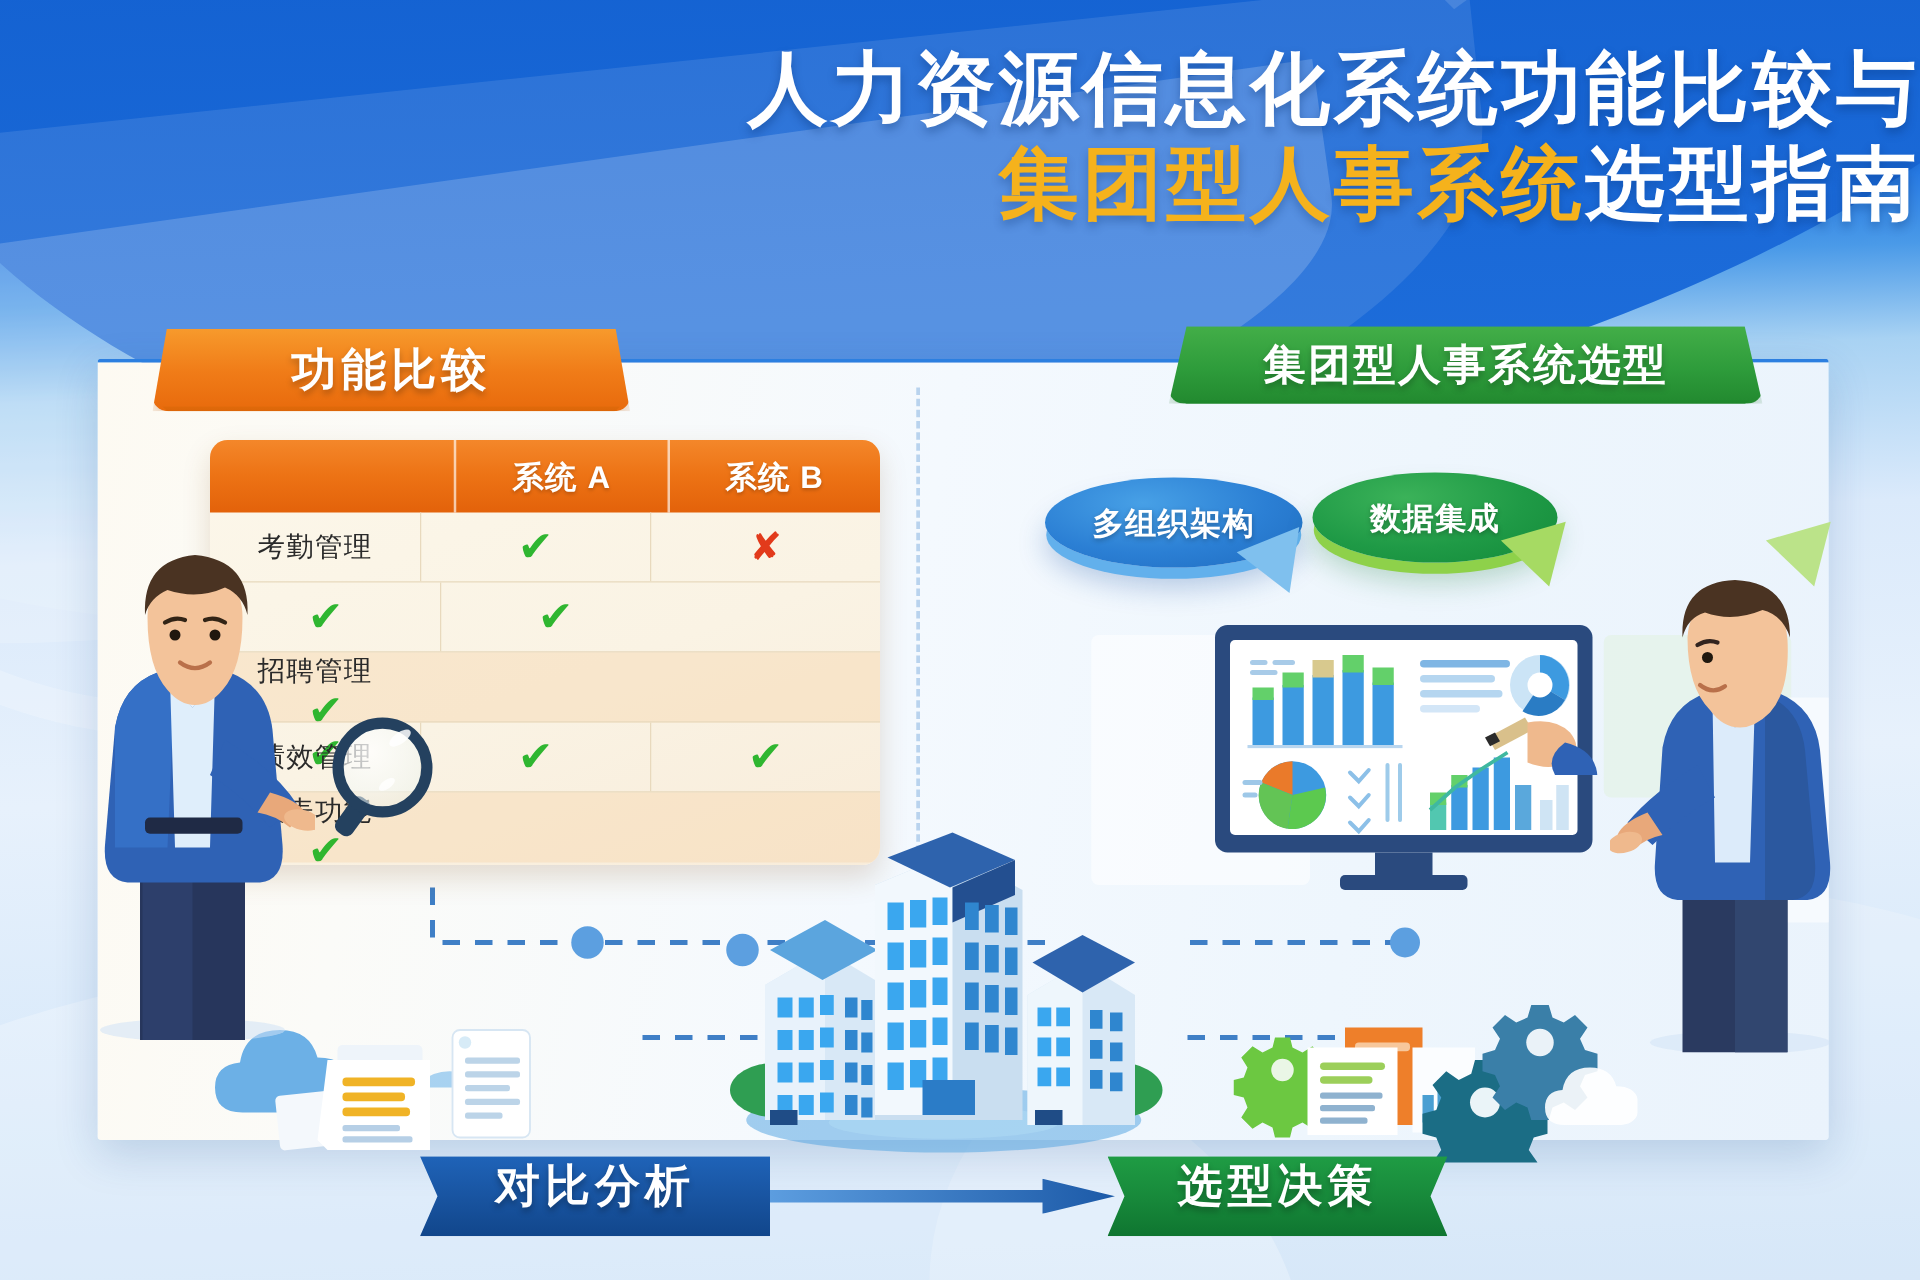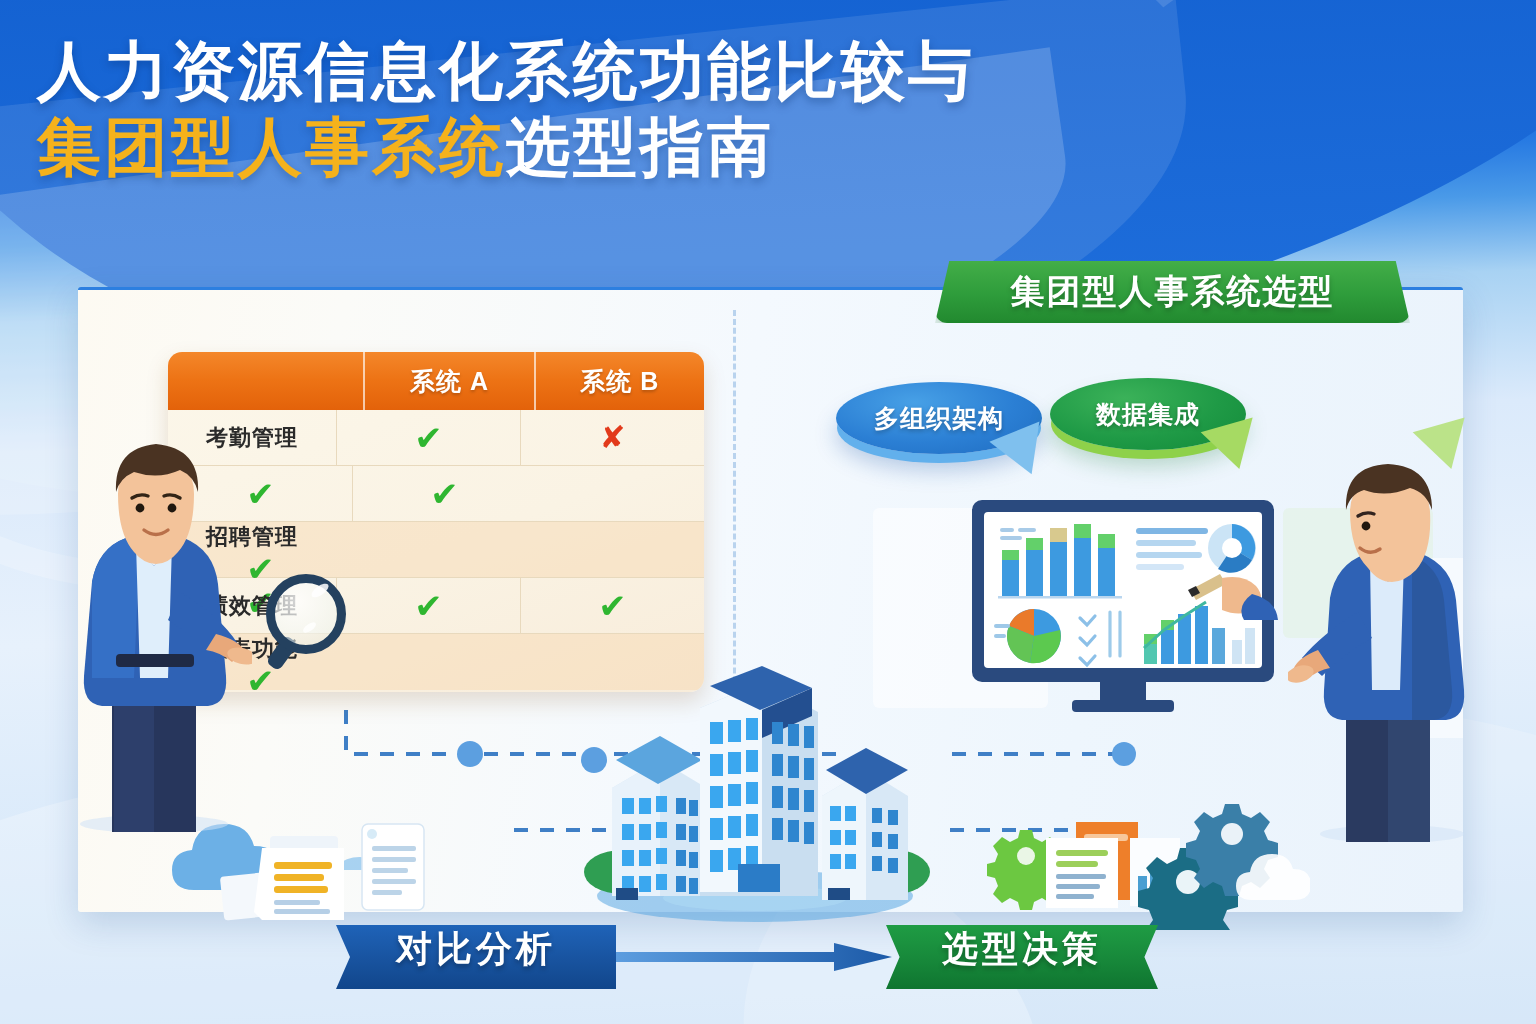--- a/index.html
+++ b/index.html
@@ -56,21 +56,21 @@
   .corner-arc2 {
     right: -230px; top: -90px; width: 700px; height: 460px;
     border: 22px solid rgba(255,255,255,0.13);
     border-radius: 50%;
     border-left-color: transparent; border-bottom-color: transparent;
   }
 
   
   #title-block {
     position: absolute; top: 34px; left: 0; width: 1536px;
-    text-align: left; z-index: 20; padding-left: 37px;
+    text-align: right; z-index: 20;
   }
   .title-line {
     font-size: 64px; font-weight: 700; letter-spacing: 3px;
     line-height: 1.18; white-space: nowrap;
   }
   .title-line1 { color: #ffffff; text-shadow: 0 4px 8px rgba(0,40,100,0.35); }
   .title-line2 { color: #f5b21c; text-shadow: 0 4px 8px rgba(0,40,100,0.30); }
   .title-line2 .tail { color: #ffffff; }
 
   
@@ -149,21 +149,21 @@
     text-shadow: 0 2px 3px rgba(0,0,0,0.22);
   }
   .col-feat { width: 168px; }
   .col-sys  { width: 184px; border-left: 2px solid rgba(255,255,255,0.65); }
 
   .tbl-row { display: flex; height: 56px; border-bottom: 1.5px solid #e8d9bd; }
   .tbl-row:last-child { border-bottom: none; }
   .tbl-row.alt { background: rgba(246,214,176,0.45); flex-direction: column; }
   .cell-feat {
     width: 168px; display: flex; align-items: center; justify-content: center;
-    font-size: 22px; font-weight: 700; color: #2a2a2a; letter-spacing: 1px;
+    font-size: 22px; font-weight: 400; color: #2a2a2a; letter-spacing: 1px;
   }
   .cell-mark {
     width: 184px; display: flex; align-items: center; justify-content: center;
     border-left: 1.5px solid #e8d9bd;
   }
   .mark-yes { color: #2fb630; font-size: 34px; font-weight: 700; line-height: 1; }
   .mark-no  { color: #e23a1b; font-size: 31px; font-weight: 700; line-height: 1; }
 
   
   #magnifier {
@@ -288,20 +288,23 @@
 
   
   <div id="content-card">
     <div class="ghost-panel" id="gp1"></div>
     <div class="ghost-panel" id="gp2"></div>
     <div class="ghost-panel" id="gp3"></div>
     <div id="card-divider"></div>
   </div>
 
   
+  <div class="banner" id="banner-left">
+    <span>功能比较</span>
+  </div>
   <div class="banner" id="banner-right">
     <span>集团型人事系统选型</span>
   </div>
 
   
   <div id="comparison-table">
     <div class="tbl-head">
       <div class="col-feat"></div>
       <div class="col-sys">系统 A</div>
       <div class="col-sys">系统 B</div>

